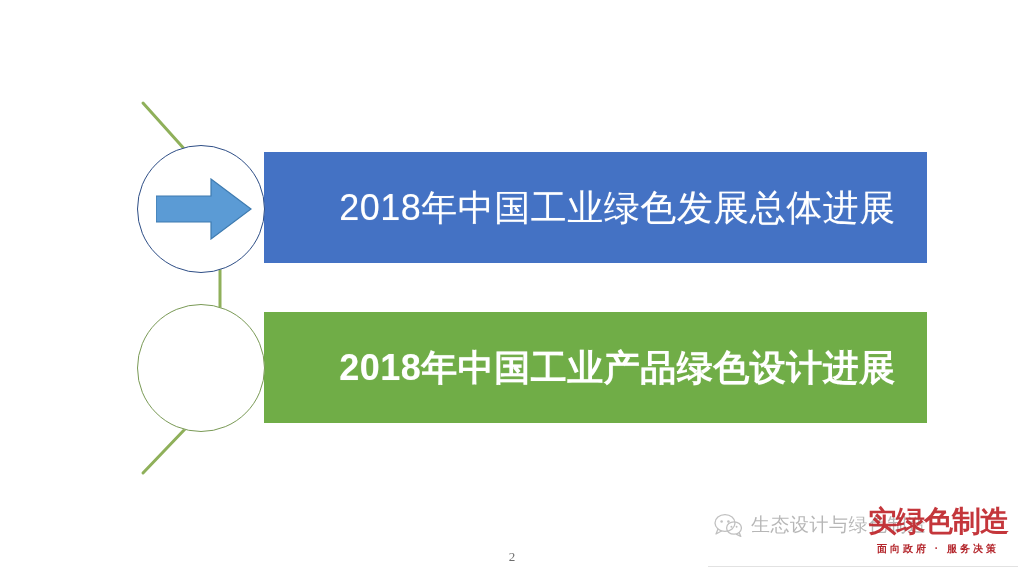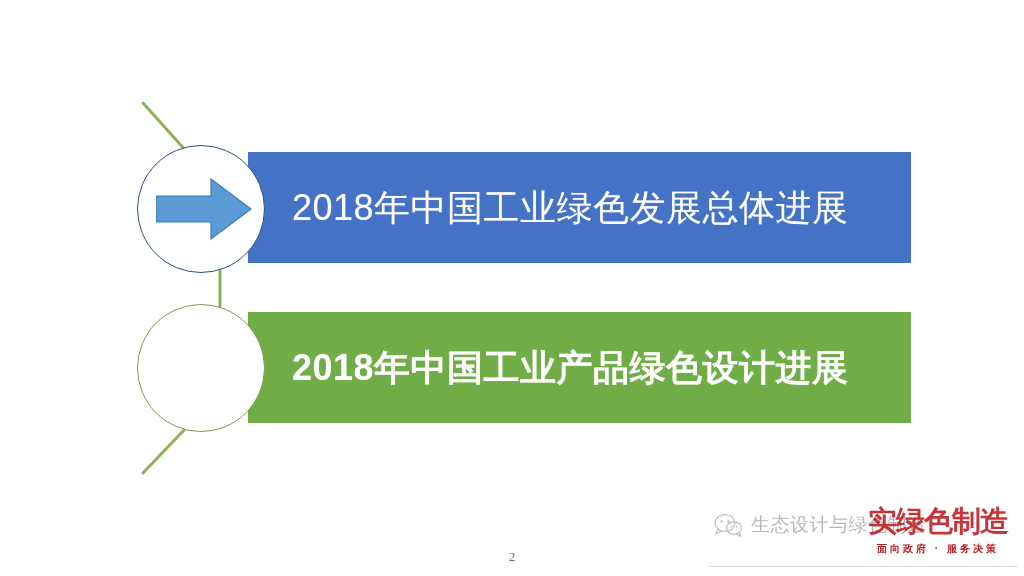--- a/index.html
+++ b/index.html
@@ -28,27 +28,28 @@
   }
   
   .agenda-row {
     position: absolute;
     left: 0;
     width: 100%;
     height: 0;
   }
   .bar {
     position: absolute;
-    left: 248px;
+    left: 264px;
     width: 663px;
     height: 111px;
     display: flex;
     align-items: center;
     box-sizing: border-box;
     padding-left: 44px;
+    justify-content: center;
   }
   .bar.blue  { background: #4472c4; }
   .bar.green { background: #70ad47; }
   .bar-label {
     color: #ffffff;
     font-size: 36px;
     letter-spacing: 0.5px;
     line-height: 1;
     white-space: nowrap;
     text-shadow: 0 0 1px rgba(255,255,255,0.35);

